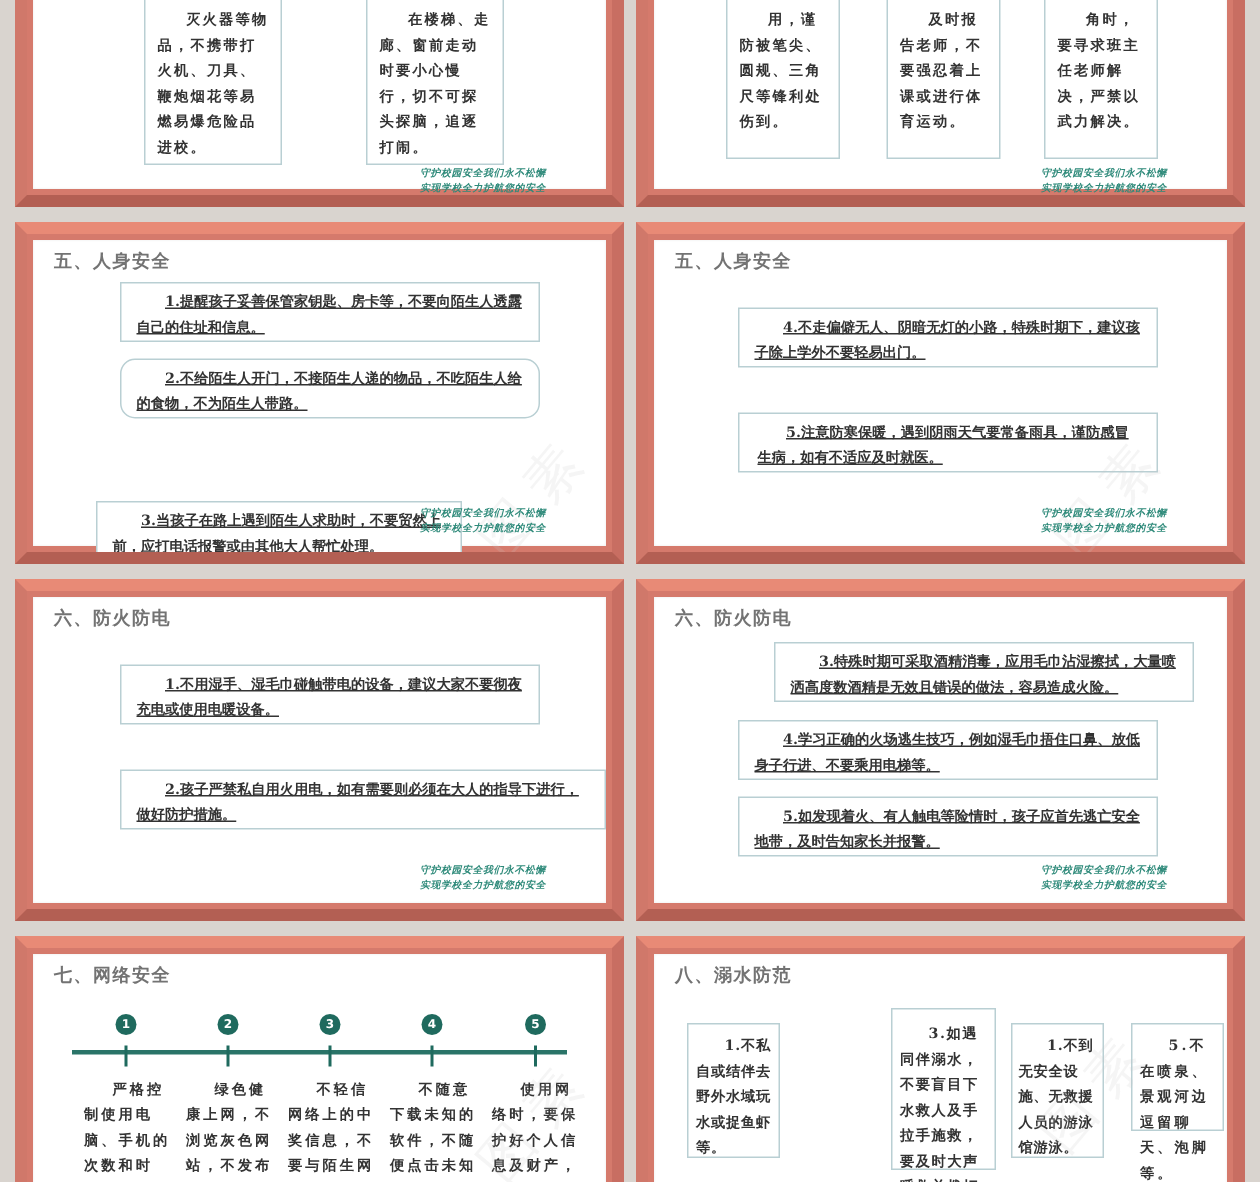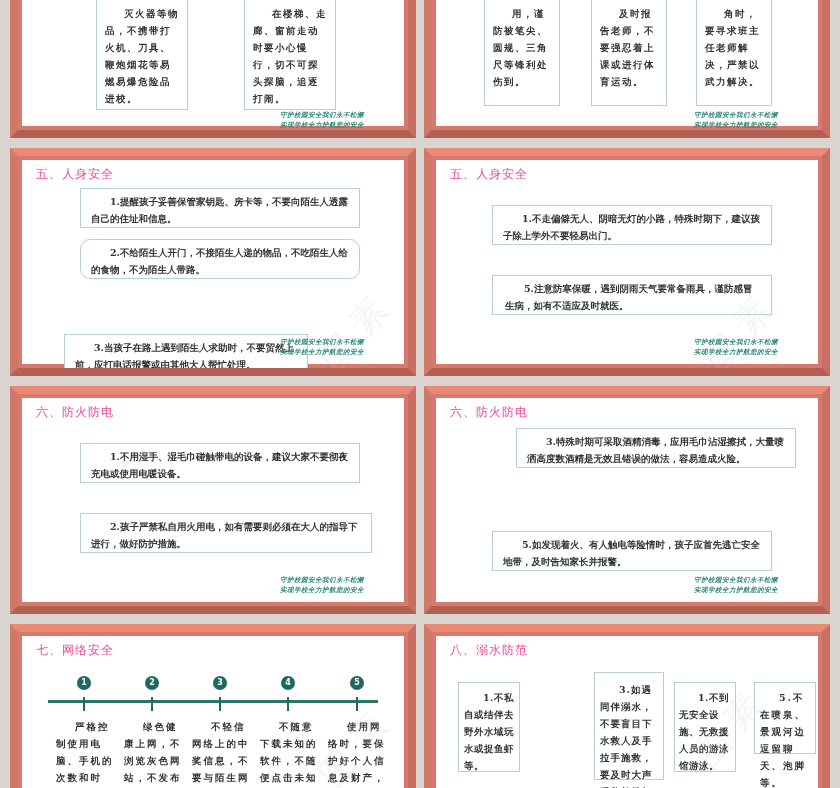--- a/index.html
+++ b/index.html
@@ -28,34 +28,35 @@
   .paper {
     position: absolute;
     left: 4px; right: 4px; top: 4px; bottom: 4px;
     background: #ffffff;
     box-shadow: inset 0 0 2px rgba(0,0,0,0.08);
   }
   .sec-title {
     position: absolute;
     left: 14px; top: 6px;
     font-size: 12px;
-    font-weight: normal;
-    color: #ec4899;
+    font-weight: bold;
+    color: #737373;
     letter-spacing: 1px;
   }
   .box {
     position: absolute;
     border: 1px solid #b9cfd3;
     background: #fff;
     font-size: 9.5px;
     line-height: 17px;
     font-weight: bold;
     color: #333;
     padding: 4px 10px;
     text-indent: 2em;
+    text-decoration: underline;
   }
   .vbox {
     position: absolute;
     border: 1px solid #b9cfd3;
     background: #fff;
     font-size: 9.5px;
     line-height: 17px;
     font-weight: bold;
     color: #333;
     padding: 6px 8px;
@@ -153,46 +154,47 @@
     <div class="slogan" style="top:177px;">
       <div>守护校园安全我们永不松懈</div>
       <div>实现学校全力护航您的安全</div>
     </div>
   </div>
 </div>
 
 <div class="slide" style="left:424px; top:148px; height:228px;">
   <div class="paper">
     <div class="sec-title">五、人身安全</div>
-    <div class="box" style="left:56px; top:45px; width:280px; height:40px;">1.不走偏僻无人、阴暗无灯的小路，特殊时期下，建议孩子除上学外不要轻易出门。</div>
+    <div class="box" style="left:56px; top:45px; width:280px; height:40px;">4.不走偏僻无人、阴暗无灯的小路，特殊时期下，建议孩子除上学外不要轻易出门。</div>
     <div class="box" style="left:56px; top:115px; width:280px; height:40px;padding-left:12px;">5.注意防寒保暖，遇到阴雨天气要常备雨具，谨防感冒生病，如有不适应及时就医。</div>
     <div class="watermark" style="left:260px; top:150px;">图 素</div>
     <div class="slogan" style="top:177px;">
       <div>守护校园安全我们永不松懈</div>
       <div>实现学校全力护航您的安全</div>
     </div>
   </div>
 </div>
 
 <div class="slide" style="left:10px; top:386px; height:228px;">
   <div class="paper">
     <div class="sec-title">六、防火防电</div>
     <div class="box" style="left:58px; top:45px; width:280px; height:40px;">1.不用湿手、湿毛巾碰触带电的设备，建议大家不要彻夜充电或使用电暖设备。</div>
-    <div class="box" style="left:58px; top:115px; width:292px; height:40px;">2.孩子严禁私自用火用电，如有需要则必须在大人的指导下进行，做好防护措施。</div>
+    <div class="box" style="left:58px; top:115px; width:324px; height:40px;">2.孩子严禁私自用火用电，如有需要则必须在大人的指导下进行，做好防护措施。</div>
     <div class="slogan" style="top:177px;">
       <div>守护校园安全我们永不松懈</div>
       <div>实现学校全力护航您的安全</div>
     </div>
   </div>
 </div>
 
 <div class="slide" style="left:424px; top:386px; height:228px;">
   <div class="paper">
     <div class="sec-title">六、防火防电</div>
     <div class="box" style="left:56px; top:30px; width:280px; height:40px;margin-left:24px;">3.特殊时期可采取酒精消毒，应用毛巾沾湿擦拭，大量喷洒高度数酒精是无效且错误的做法，容易造成火险。</div>
+    <div class="box" style="left:56px; top:82px; width:280px; height:40px;">4.学习正确的火场逃生技巧，例如湿毛巾捂住口鼻、放低身子行进、不要乘用电梯等。</div>
     <div class="box" style="left:56px; top:133px; width:280px; height:40px;">5.如发现着火、有人触电等险情时，孩子应首先逃亡安全地带，及时告知家长并报警。</div>
     <div class="slogan" style="top:177px;">
       <div>守护校园安全我们永不松懈</div>
       <div>实现学校全力护航您的安全</div>
     </div>
   </div>
 </div>
 
 <div class="slide" style="left:10px; top:624px; height:200px;">
   <div class="paper">

